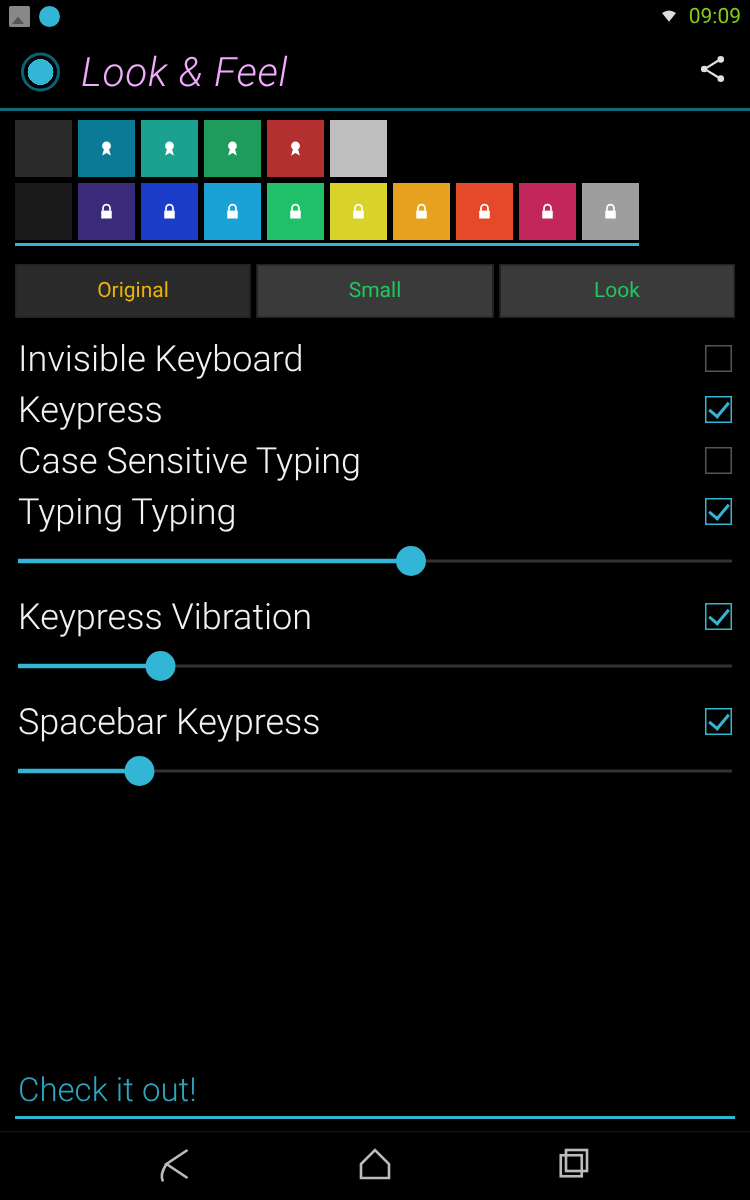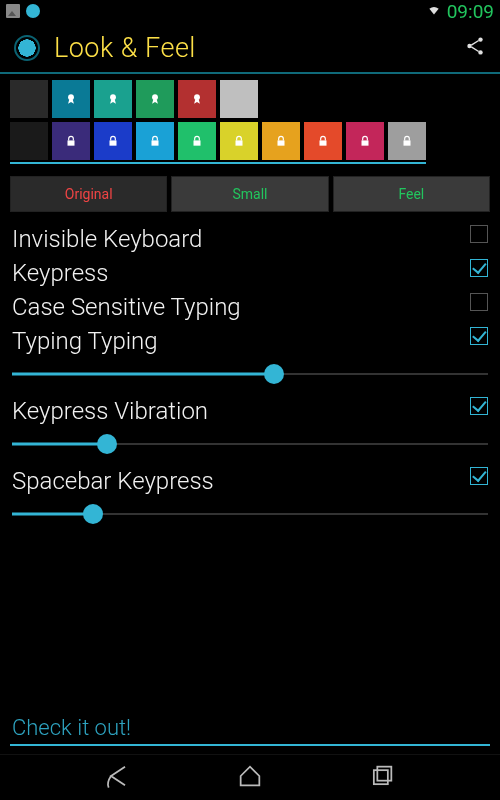--- a/index.html
+++ b/index.html
@@ -18,34 +18,34 @@
   font-size: 13px;
   color: #ddd;
 }
 .statusbar .left { display: flex; gap: 6px; align-items: center; }
 .statusbar .spacer { flex: 1; }
 .sb-img { width:14px; height:14px; background:#888; border-radius:1px; position:relative; }
 .sb-img::after { content:""; position:absolute; left:2px; bottom:2px; border-left:4px solid transparent; border-right:4px solid transparent; border-bottom:5px solid #555; }
 .sb-dot { width:14px; height:14px; border-radius:50%; background:#33b5d5; }
 .wifi { width:16px; height:14px; position:relative; }
 .wifi svg { width:16px; height:14px; }
-.time { font-size:19px; margin-left:5px; color:#22c55e; }
+.time { font-size:14px; margin-left:5px; color:#84cc16; }
 
 .appbar {
   display:flex; align-items:center;
   padding: 10px 14px 8px 14px;
   border-bottom: 2px solid #0f6a7a;
   gap: 14px;
 }
 .appbar .logo {
   width:26px; height:26px; border-radius:50%;
   background: radial-gradient(circle at 50% 50%, #33b5d5 0 55%, transparent 56%);
   border: 2px solid #0a6272;
 }
-.appbar .title { font-size: 27px; font-weight: 300; color:#fde047; letter-spacing:0.5px;}
+.appbar .title { font-size: 27px; font-weight: 300; color:#f0abfc; letter-spacing:0.5px;font-style:italic;}
 .appbar .flex { flex:1; }
 .share-icon svg { width:22px; height:22px; fill:#e0e0e0; }
 
 .swatch-rows { padding: 6px 10px 4px 10px; }
 .swatch-row { display:flex; gap:4px; margin-bottom:4px; }
 .swatch {
   width:38px; height:38px;
   display:flex; align-items:center; justify-content:center;
   position:relative;
 }
@@ -59,25 +59,25 @@
 }
 .tab {
   flex:1;
   background:#3a3a3a;
   text-align:center;
   padding:9px 0;
   font-size:14px;
   color:#22c55e;
   border:1px solid #222;
 }
-.tab.active { color:#ef4444; background:#2a2a2a;text-align:center; }
+.tab.active { color:#eab308; background:#2a2a2a;text-align:center; }
 
 .settings { padding: 0 12px; }
 .setting-row {
-  display:flex; 
+  display:flex; align-items:center;
   padding: 3px 0;
   gap: 47px;
 }
 .setting-row .label { font-size:24px; font-weight:300; flex:1; color:#f2f2f2; }
 .cbox {
   width:18px; height:18px;
   border:1px solid #555;
   display:flex; align-items:center; justify-content:center;
 }
 .cbox.checked { border-color:#33b5d5; }
@@ -243,21 +243,21 @@
           <rect x="6" y="11" width="12" height="9" fill="#fff"></rect>
           <path d="M8 11 V8 a4 4 0 0 1 8 0 V11" fill="none" stroke="#fff" stroke-width="2"></path>
         </svg>
       </div>
     </div>
 </div>
 
 <div class="tabs" id="tabs">
     <div class="tab active">Original</div>
     <div class="tab">Small</div>
-    <div class="tab">Feel</div>
+    <div class="tab">Look</div>
   </div>
 
 <div class="settings">
   <div class="setting-row">
     <span class="label">Invisible Keyboard</span>
     <span class="cbox" id="cb-invisible"></span>
   </div>
   <div class="setting-row">
     <span class="label">Keypress</span>
     <span class="cbox checked" id="cb-spacebar"></span>

